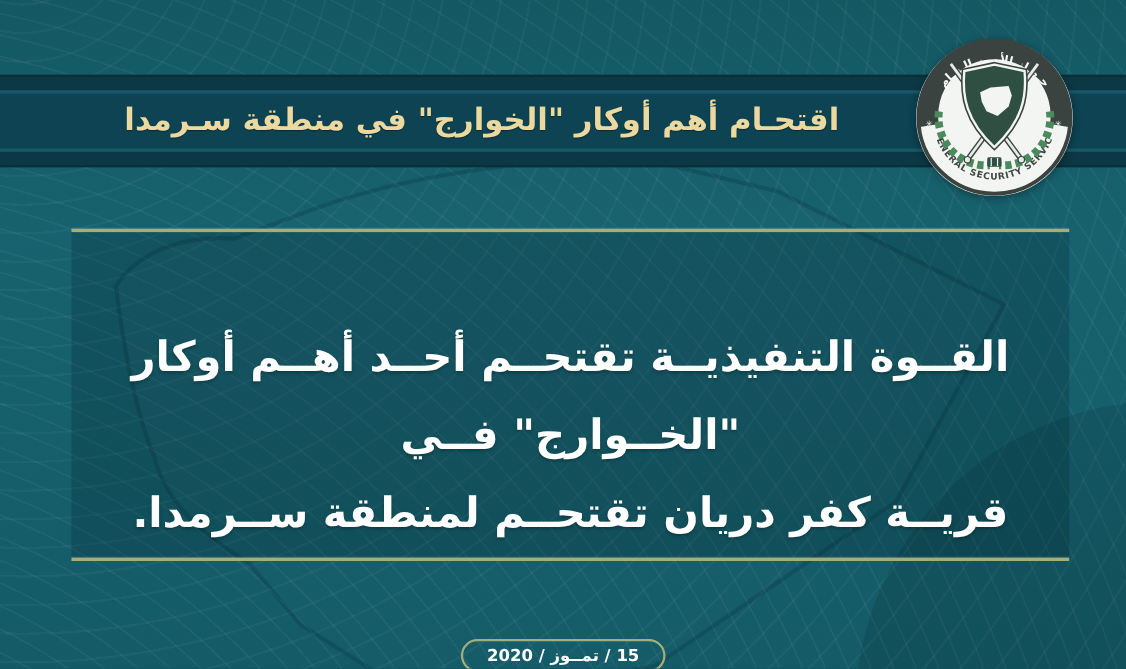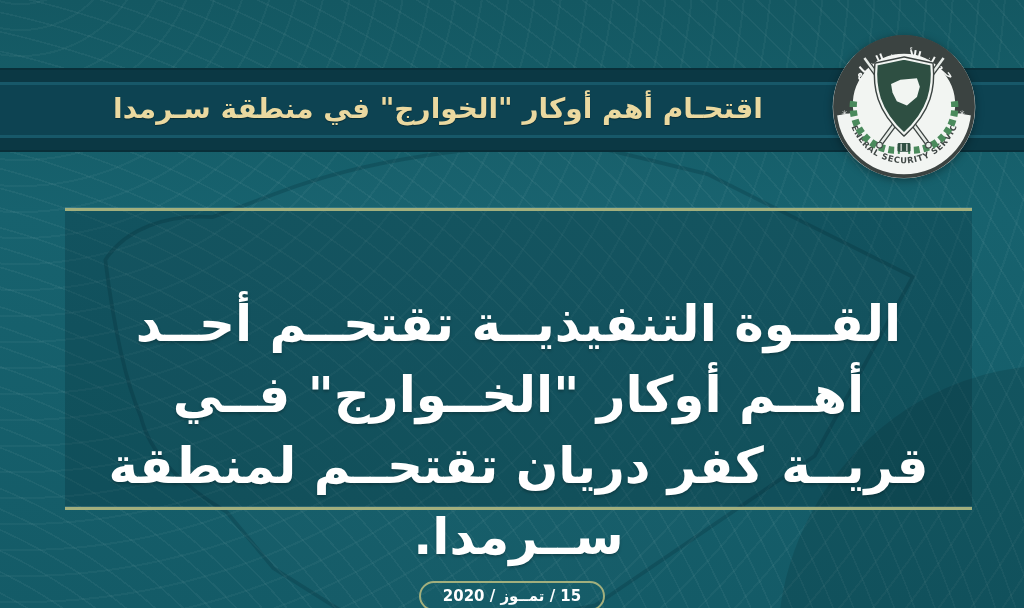--- a/index.html
+++ b/index.html
@@ -35,21 +35,21 @@
   .panel{position:absolute;left:65px;width:907px;top:211px;height:297px;z-index:2;
          background:rgba(1,26,36,0.20);}
   .rule{position:absolute;left:65px;width:907px;height:3px;background:#A2AF7D;z-index:3;
         box-shadow:0 -1px 0 rgba(255,255,255,0.12);}
   .rule-top{top:208px;}
   .rule-bottom{top:507px;}
 
   
   .body-text{position:absolute;left:65px;width:907px;top:289px;z-index:4;
         direction:rtl;text-align:center;color:#FFFFFF;font-weight:bold;
-        font-size:50px;line-height:71px;text-shadow:0 2px 3px rgba(0,0,0,.25);}
+        font-size:38px;line-height:71px;text-shadow:0 2px 3px rgba(0,0,0,.25);}
 
   
   .date-pill{position:absolute;top:549px;left:50%;transform:translateX(-50%);
         width:182px;height:26px;z-index:4;border:2px solid #A2AF7D;border-radius:16px;
         display:flex;align-items:center;justify-content:center;margin-top:32px;}
   .date-pill span{color:#FFFFFF;font-size:15px;font-weight:bold;direction:rtl;white-space:nowrap;}
 
   
   .logo{position:absolute;left:832px;top:35px;width:144px;height:144px;z-index:5;
         filter:drop-shadow(0 2px 4px rgba(0,0,0,.35));}

